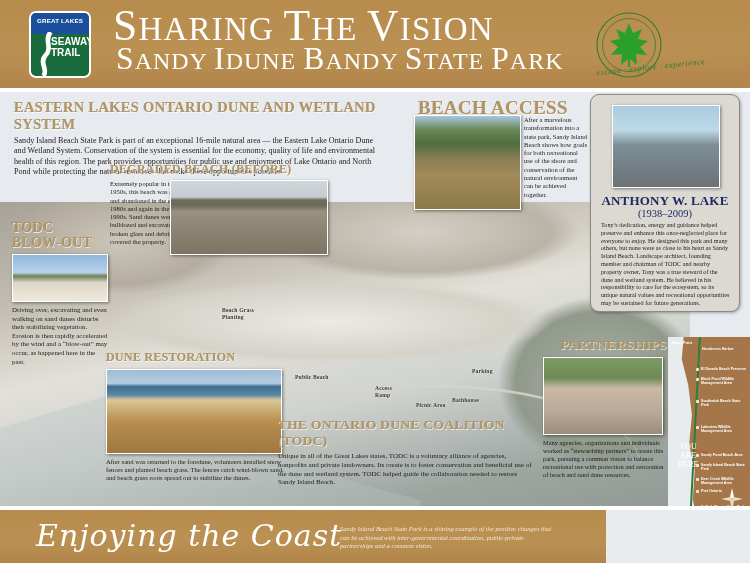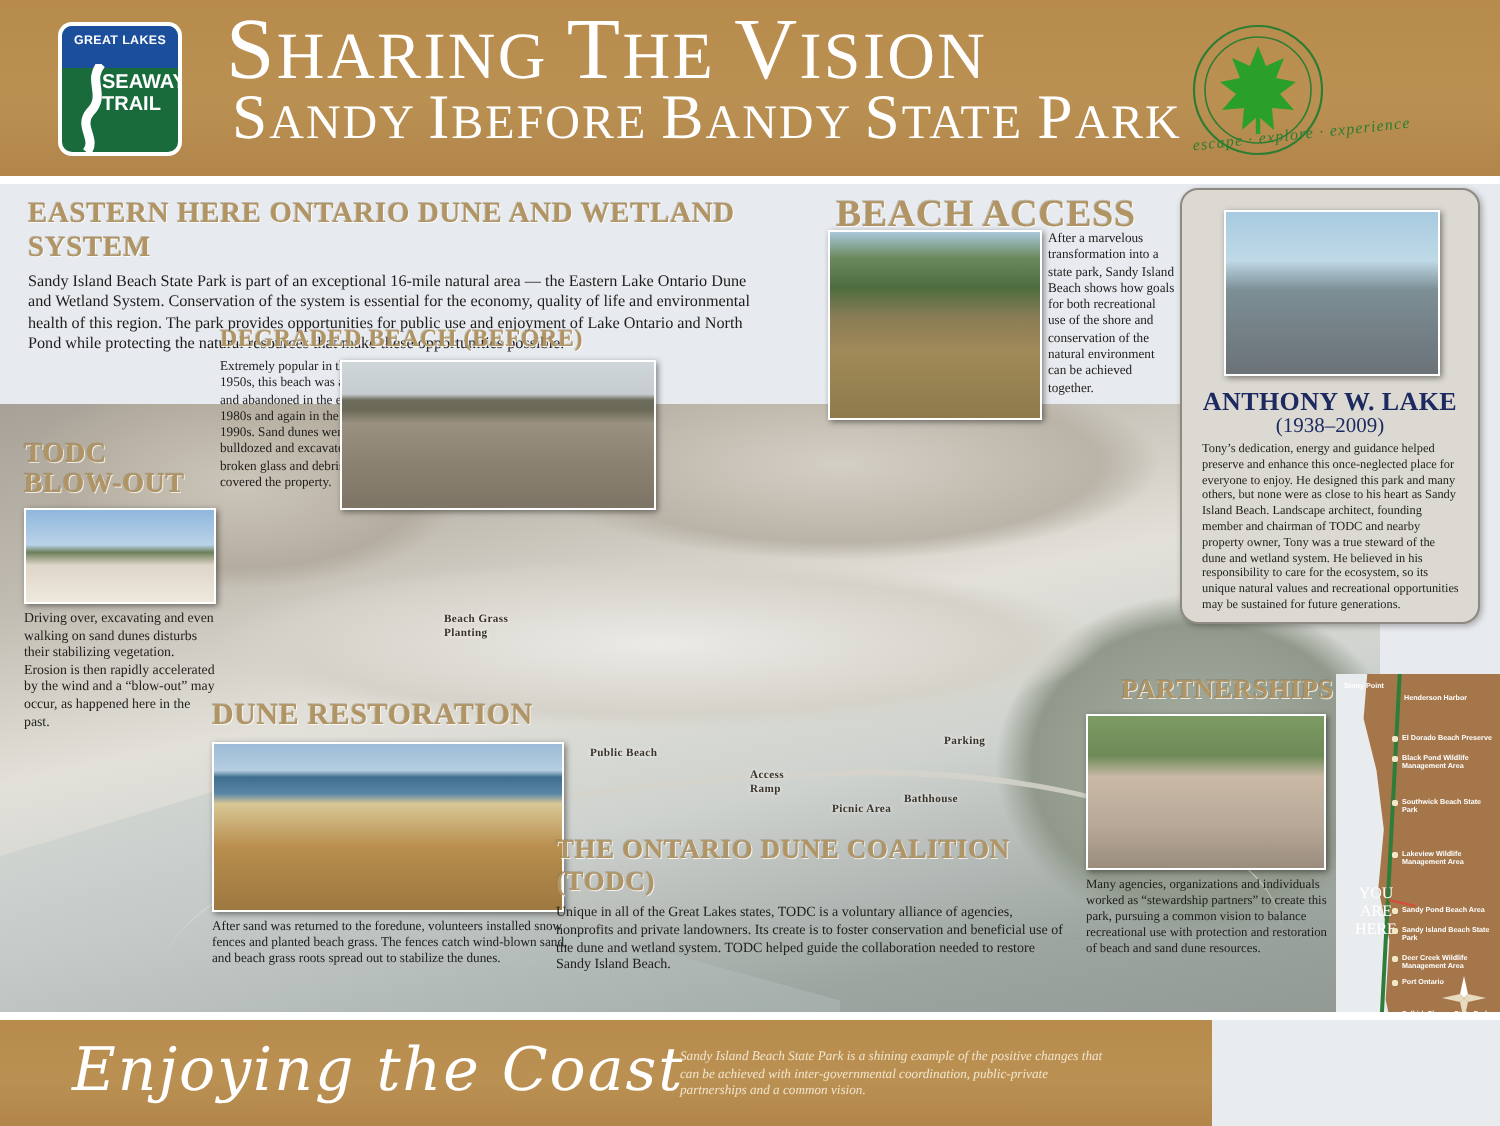--- a/index.html
+++ b/index.html
@@ -142,21 +142,21 @@
   #sec-blowout .sec-head { font-size: 14px; line-height: 15px; }
   #blow-photo { margin-top: 4px; width: 96px; height: 48px; }
   #blow-img {
     width: 100%; height: 100%;
     background: linear-gradient(180deg,#8fb7dd 0%,#b9d2e8 38%,#6d7f5a 46%,#ded6c8 60%,#efe9dd 100%);
   }
   #blow-text { font-size: 6.9px; line-height: 8.6px; margin-top: 4px; width: 96px; }
 
   
   #sec-restore { position: absolute; left: 106px; top: 258px; width: 182px; }
-  #sec-restore .sec-head { font-size: 15px; }
+  #sec-restore .sec-head { font-size: 12px; }
   #res-photo { margin-top: 4px; width: 176px; height: 85px; }
   #res-img {
     width: 100%; height: 100%;
     background: linear-gradient(180deg,#9dbcd8 0%,#b5cde0 16%,#3f6d8e 20%,#5b87a6 30%,#d8c796 36%,#b98e4e 62%,#9d7840 100%);
   }
   #res-text { font-size: 6.6px; line-height: 8.2px; margin-top: 4px; width: 180px; }
 
   
   #sec-access { position: absolute; left: 418px; top: 5px; width: 170px; }
   #sec-access .sec-head { font-size: 19px; }
@@ -280,41 +280,41 @@
           <path d="M14 0 C6 9, 17 17, 8 26 C1 34, 12 41, 6 48" stroke="#ffffff" stroke-width="5" fill="none"></path>
         </svg>
         <div id="gl-bottom-label">
           <div>SEAWAY</div>
           <div>TRAIL</div>
         </div>
       </div>
     </div>
 
     <div id="title-main"><span class="smallcaps-big">S</span><span>HARING</span> <span class="smallcaps-big">T</span><span>HE</span> <span class="smallcaps-big">V</span><span>ISION</span></div>
-    <div id="title-sub"><span class="smallcaps-big">S</span><span>ANDY</span> <span class="smallcaps-big">I</span><span>BEFORE</span> <span class="smallcaps-big">B</span><span>ANDY</span> <span class="smallcaps-big">S</span><span>TATE</span> <span class="smallcaps-big">P</span><span>ARK</span></div>
+    <div id="title-sub"><span class="smallcaps-big">S</span><span>ANDY</span> <span class="smallcaps-big">I</span><span>DUNE</span> <span class="smallcaps-big">B</span><span>ANDY</span> <span class="smallcaps-big">S</span><span>TATE</span> <span class="smallcaps-big">P</span><span>ARK</span></div>
 
     <svg id="nys-logo" viewBox="0 0 68 68">
       <circle cx="34" cy="34" r="32" fill="none" stroke="#2e7d32" stroke-width="1.1"></circle>
       <circle cx="34" cy="34" r="26.5" fill="none" stroke="#2e7d32" stroke-width="0.8"></circle>
       <path d="M34 12 L38 22 L47 18 L43 28 L53 30 L45 36 L52 44 L41 43 L42 54 L34 47 L26 54 L27 43 L16 44 L23 36 L15 30 L25 28 L21 18 L30 22 Z" fill="#2aa02a"></path>
       <path d="M34 44 L34 56" stroke="#2aa02a" stroke-width="2.2"></path>
     </svg>
     <div id="nys-tagline">escape · explore · experience</div>
   </div>
   <div id="header-rule"></div>
 
   <div id="body-area">
 
     <div id="aerial">
       <div id="aerial-water"></div>
       <div id="aerial-road"></div>
     </div>
 
     <div id="sec-elo">
-      <div class="sec-head">EASTERN HERE ONTARIO DUNE AND WETLAND SYSTEM</div>
+      <div class="sec-head">EASTERN LAKES ONTARIO DUNE AND WETLAND SYSTEM</div>
       <div class="body-text">Sandy Island Beach State Park is part of an exceptional 16-mile natural area — the Eastern Lake Ontario Dune and Wetland System. Conservation of the system is essential for the economy, quality of life and environmental health of this region. The park provides opportunities for public use and enjoyment of Lake Ontario and North Pond while protecting the natural resources that make these opportunities possible.</div>
     </div>
 
     <div id="sec-degraded">
       <div class="sec-head">DEGRADED BEACH (BEFORE)</div>
       <div id="deg-text" class="body-text">Extremely popular in the 1950s, this beach was abused and abandoned in the early 1980s and again in the 1990s. Sand dunes were bulldozed and excavated, and broken glass and debris covered the property.</div>
       <div id="deg-photo" class="photo">
         <div id="deg-img"></div>
       </div>
     </div>

